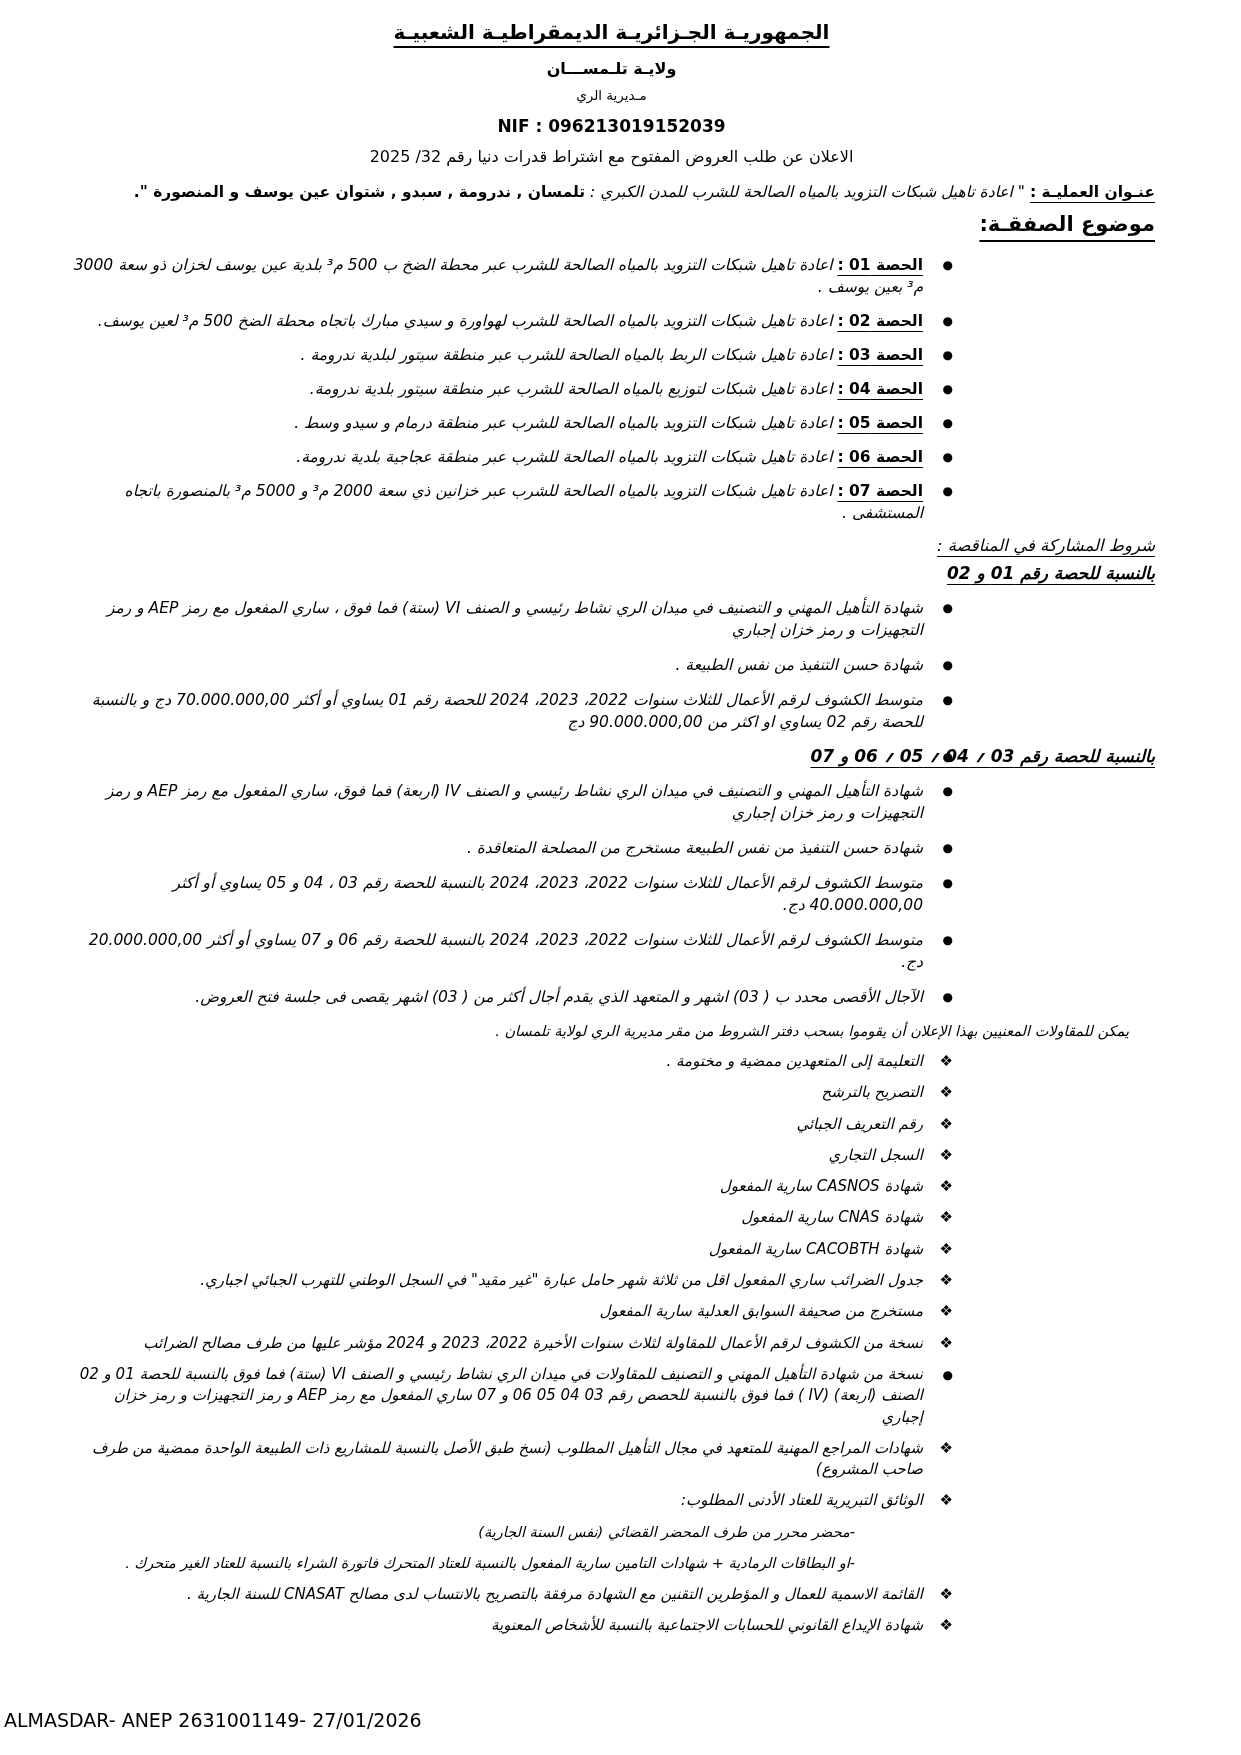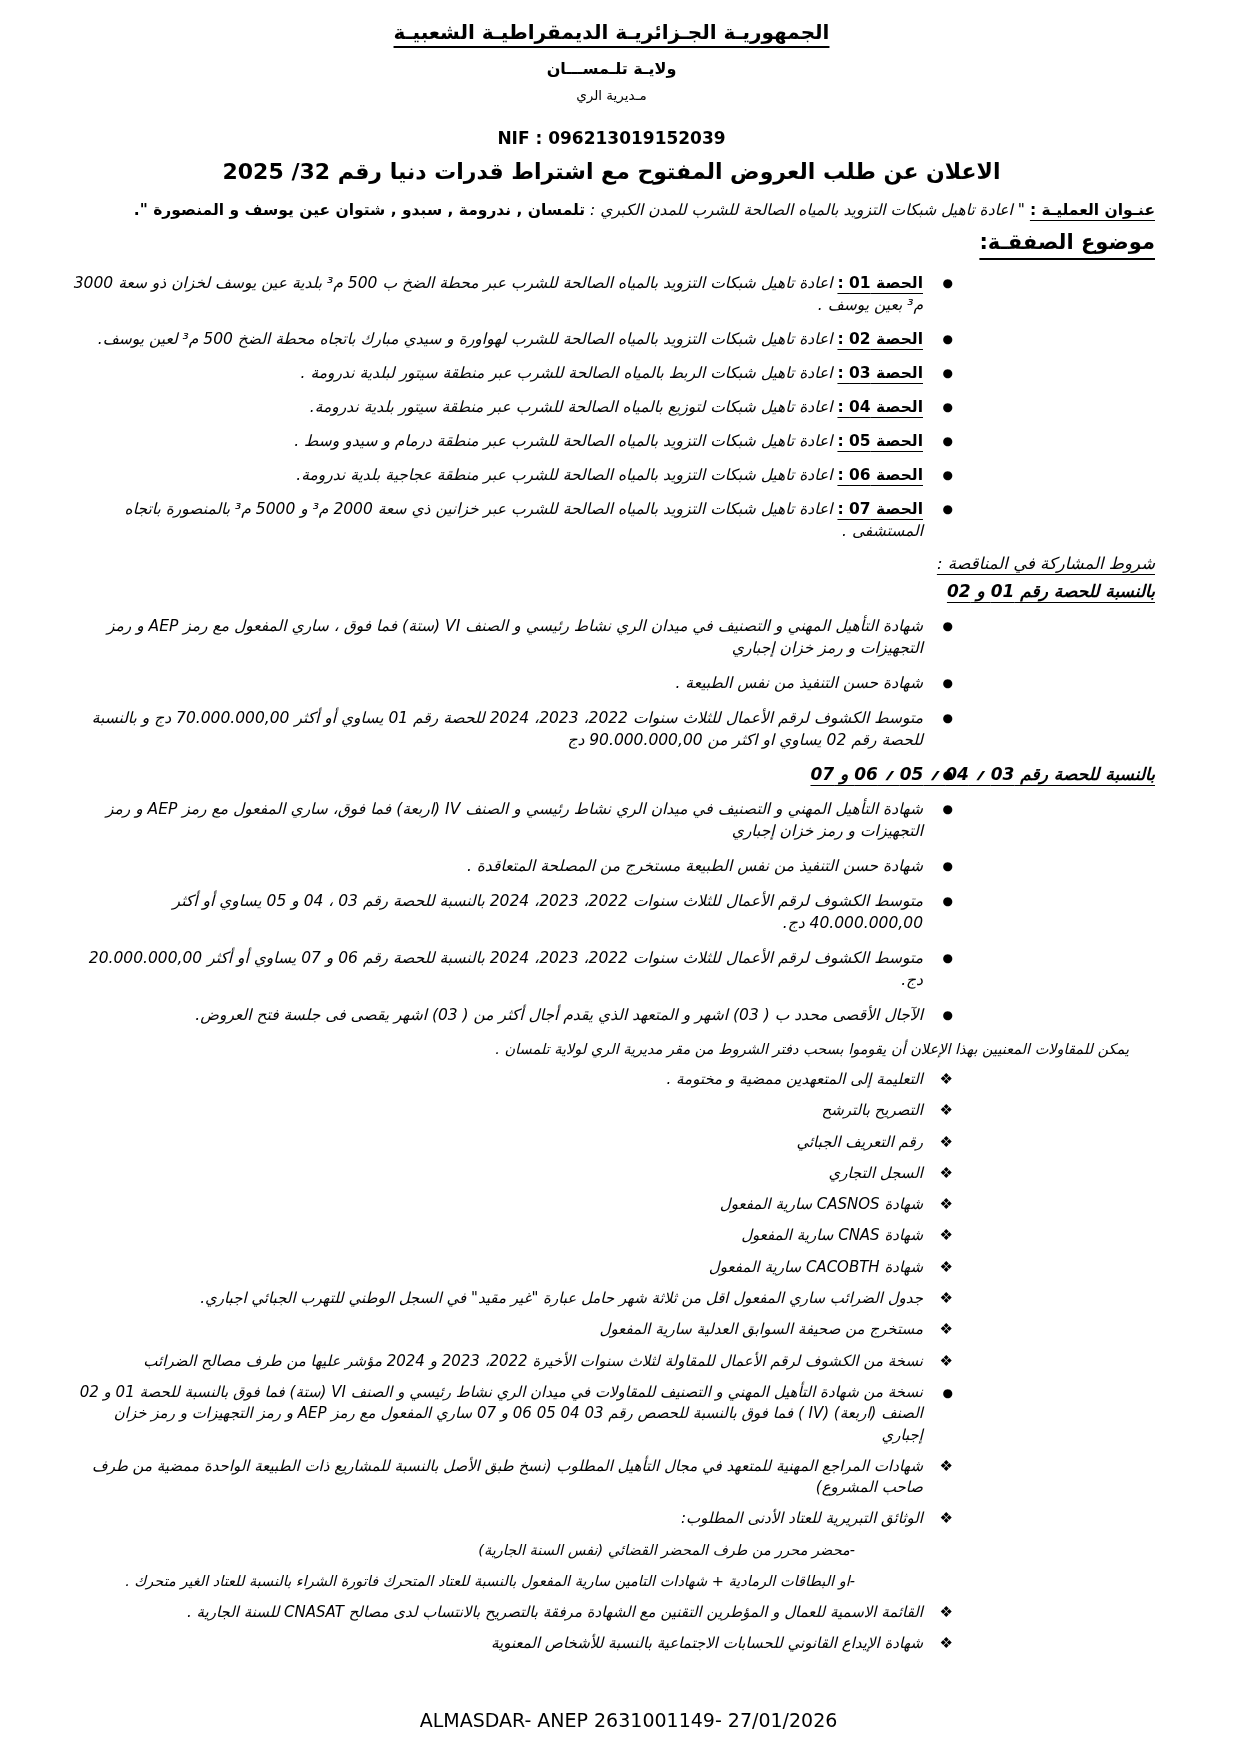--- a/index.html
+++ b/index.html
@@ -4,23 +4,23 @@
 <style>
   html,body{margin:0;padding:0;background:#e8e8e8;}
   .page{
     width:1241px;height:1755px;margin:0 auto;background:#ffffff;color:#000;
     font-family:"DejaVu Sans",sans-serif;direction:rtl;position:relative;
     box-sizing:border-box;padding:20px 86px 0 68px;overflow:hidden;
   }
   .center{text-align:center;}
   .republic{font-size:20px;font-weight:bold;text-decoration:underline;text-underline-offset:7px;margin-bottom:15px;}
   .wilaya{font-size:16px;font-weight:bold;margin-bottom:9px;}
-  .directorate{font-size:13.5px;margin-bottom:25px;}
+  .directorate{font-size:13.5px;margin-bottom:13px;}
   .nif{font-size:17px;font-weight:bold;direction:ltr;margin-bottom:11px;}
-  .main-title{font-size:22px;font-weight:bold;margin-bottom:15px;}
+  .main-title{font-size:16px;font-weight:normal;margin-bottom:15px;}
 
   .operation{font-size:15.5px;text-align:right;margin-bottom:8px;line-height:1.5;}
   .operation .op-label{font-weight:bold;text-decoration:underline;text-underline-offset:5px;}
   .operation .op-prefix{font-style:italic;}
   .operation .op-cities{font-weight:bold;}
   .operation .op-suffix{font-weight:bold;}
 
   .subject-heading{font-size:21px;font-weight:bold;text-decoration:underline;text-underline-offset:9px;margin:8px 0 18px;}
 
   .bullet-row{position:relative;padding-right:232px;line-height:1.42;text-align:right;}
@@ -37,21 +37,21 @@
 
   .note{font-size:14.5px;font-style:italic;margin:4px 0 8px;line-height:1.5;}
   .note.indent{padding-right:26px;}
 
   .dossier-heading{margin:8px 0 14px;}
   .dossier-heading span{display:inline-block;font-size:17px;font-weight:bold;font-style:italic;border-bottom:2px solid #6a6a6a;padding-bottom:4px;}
 
   .doc-list .bullet-row{margin-bottom:10px;font-size:15px;font-style:italic;}
   .sub-row{padding-right:300px;font-size:14.5px;font-style:italic;margin-bottom:10px;text-align:right;line-height:1.45;}
 
-  .footer{position:absolute;bottom:24px;right:0;left:16px;text-align:center;font-size:19px;direction:ltr;}
+  .footer{position:absolute;bottom:24px;right:0;left:4px;text-align:left;font-size:19px;direction:ltr;}
 </style>
 </head>
 <body>
 
 <div class="page">
 
   <div class="center">
     <div class="republic">الجمهوريـة الجـزائريـة الديمقراطيـة الشعبيـة</div>
     <div class="wilaya">ولايـة تلـمســـان</div>
     <div class="directorate">مـديرية الري</div>

